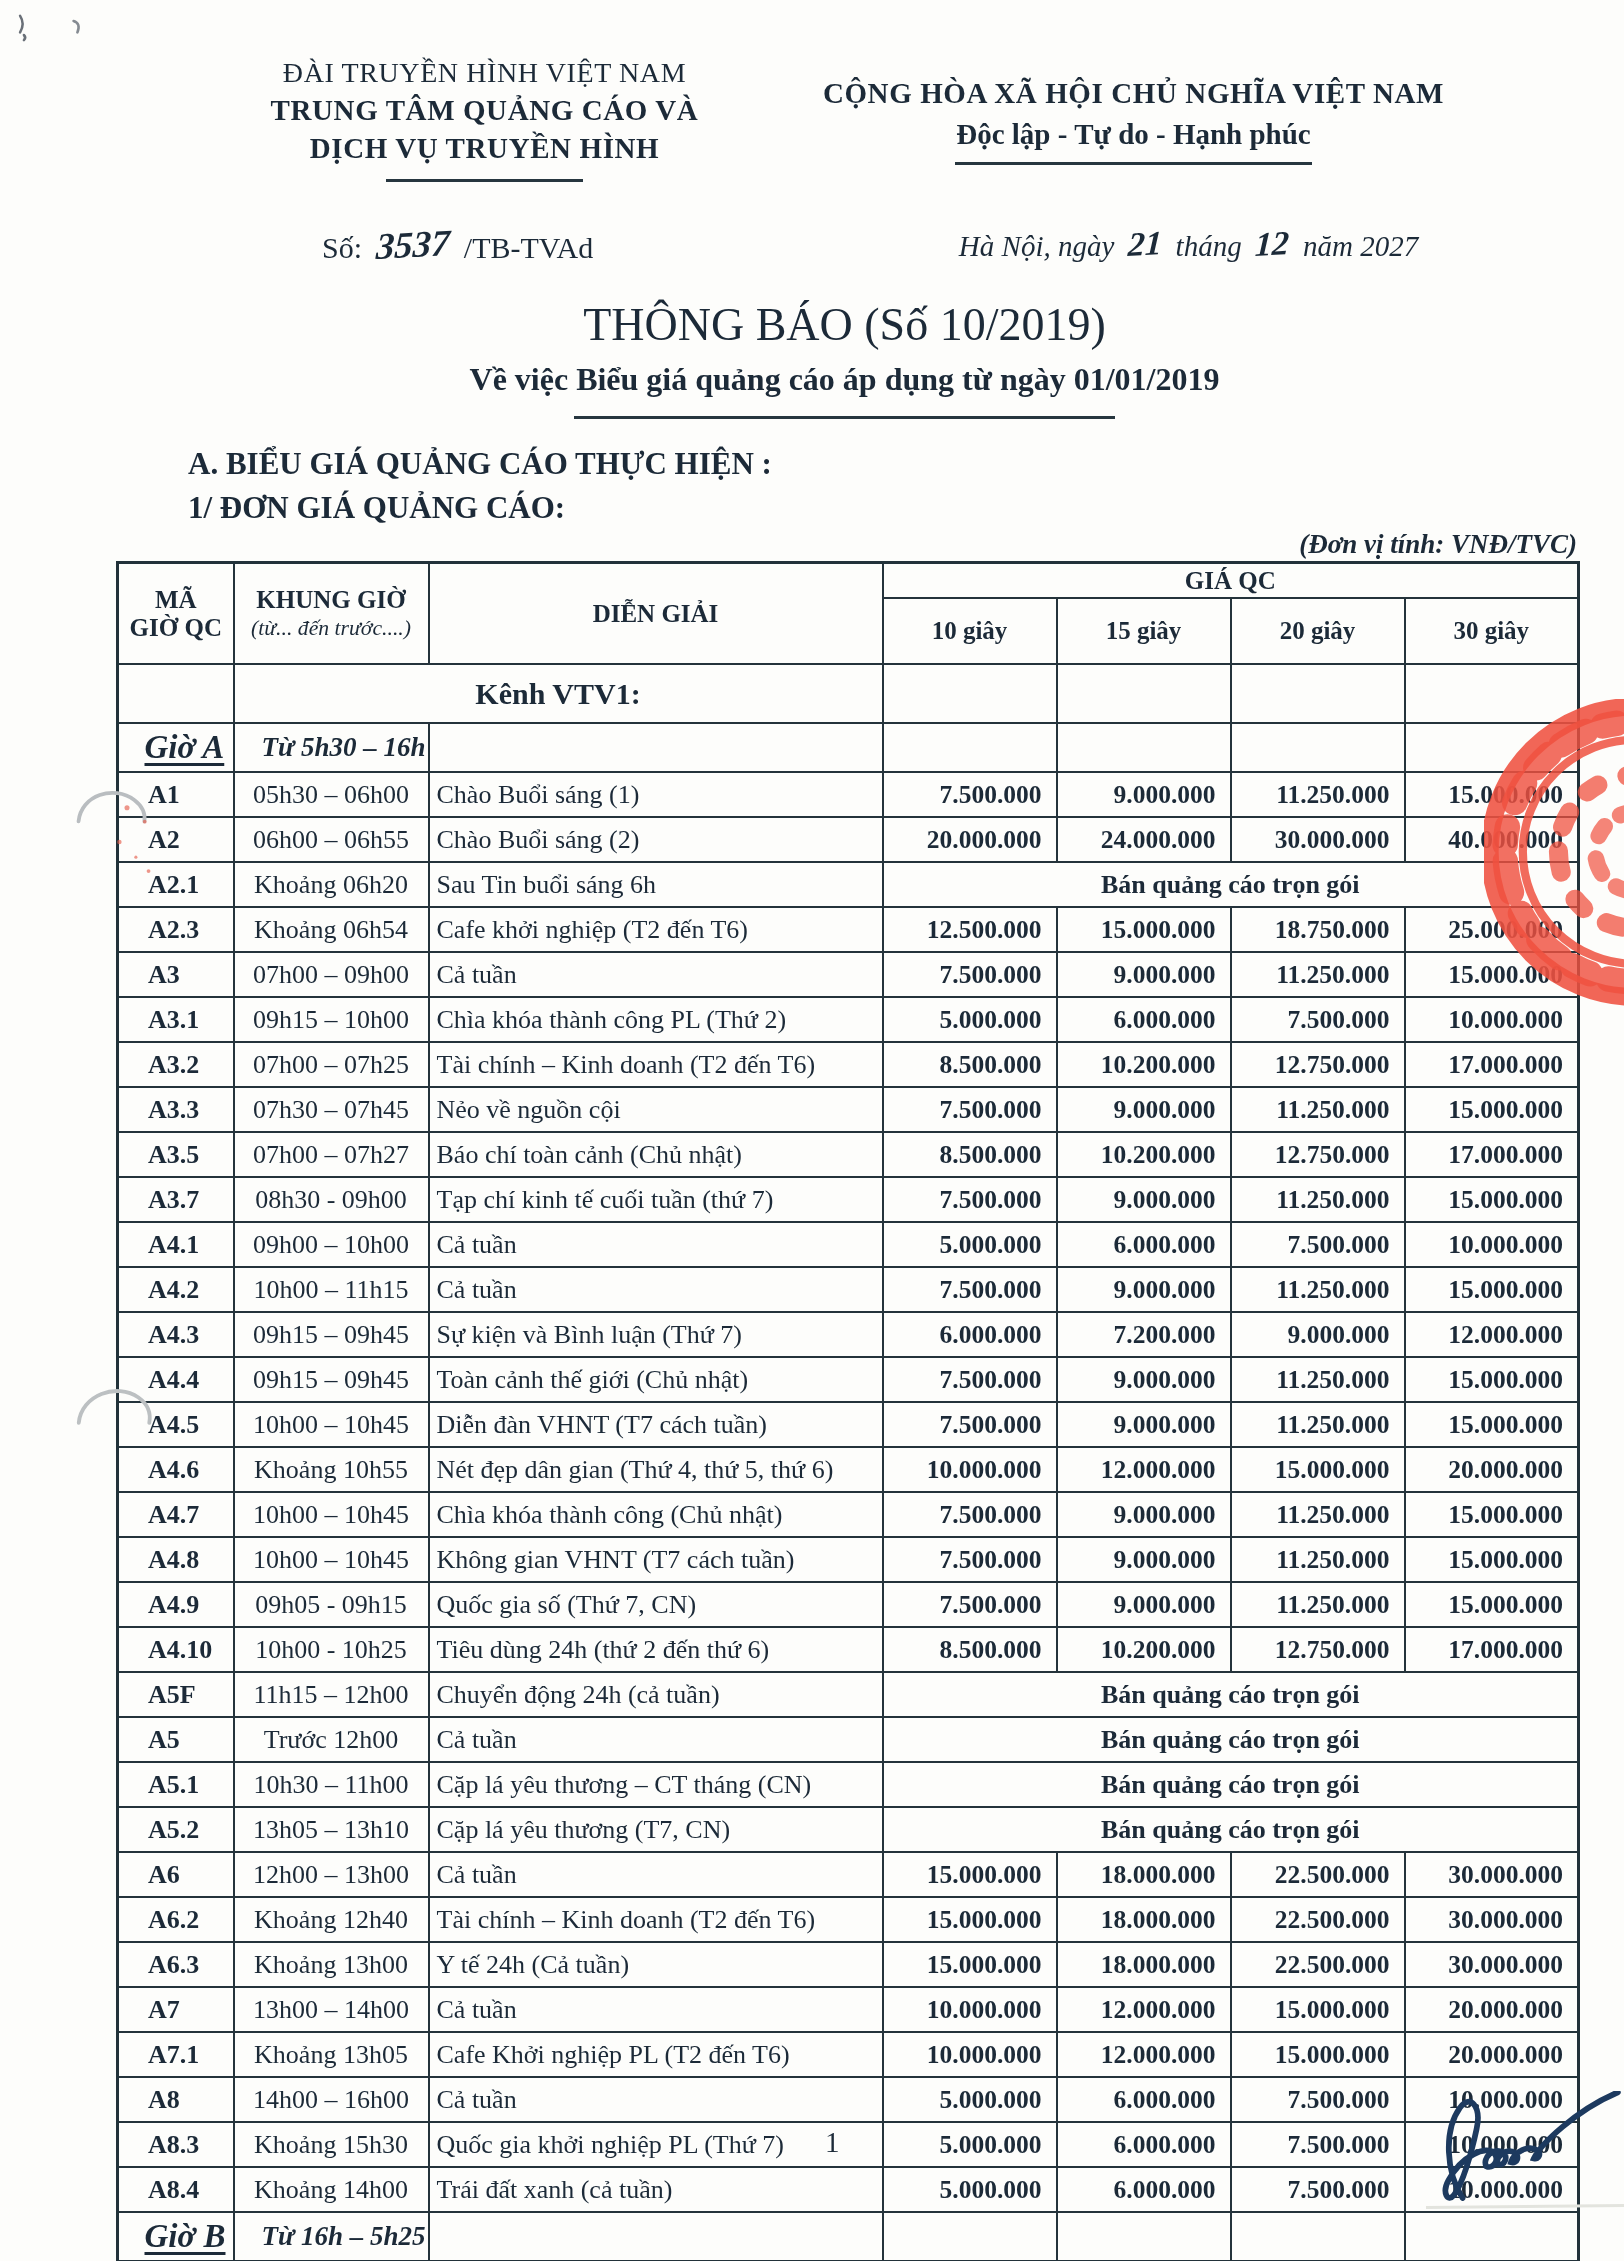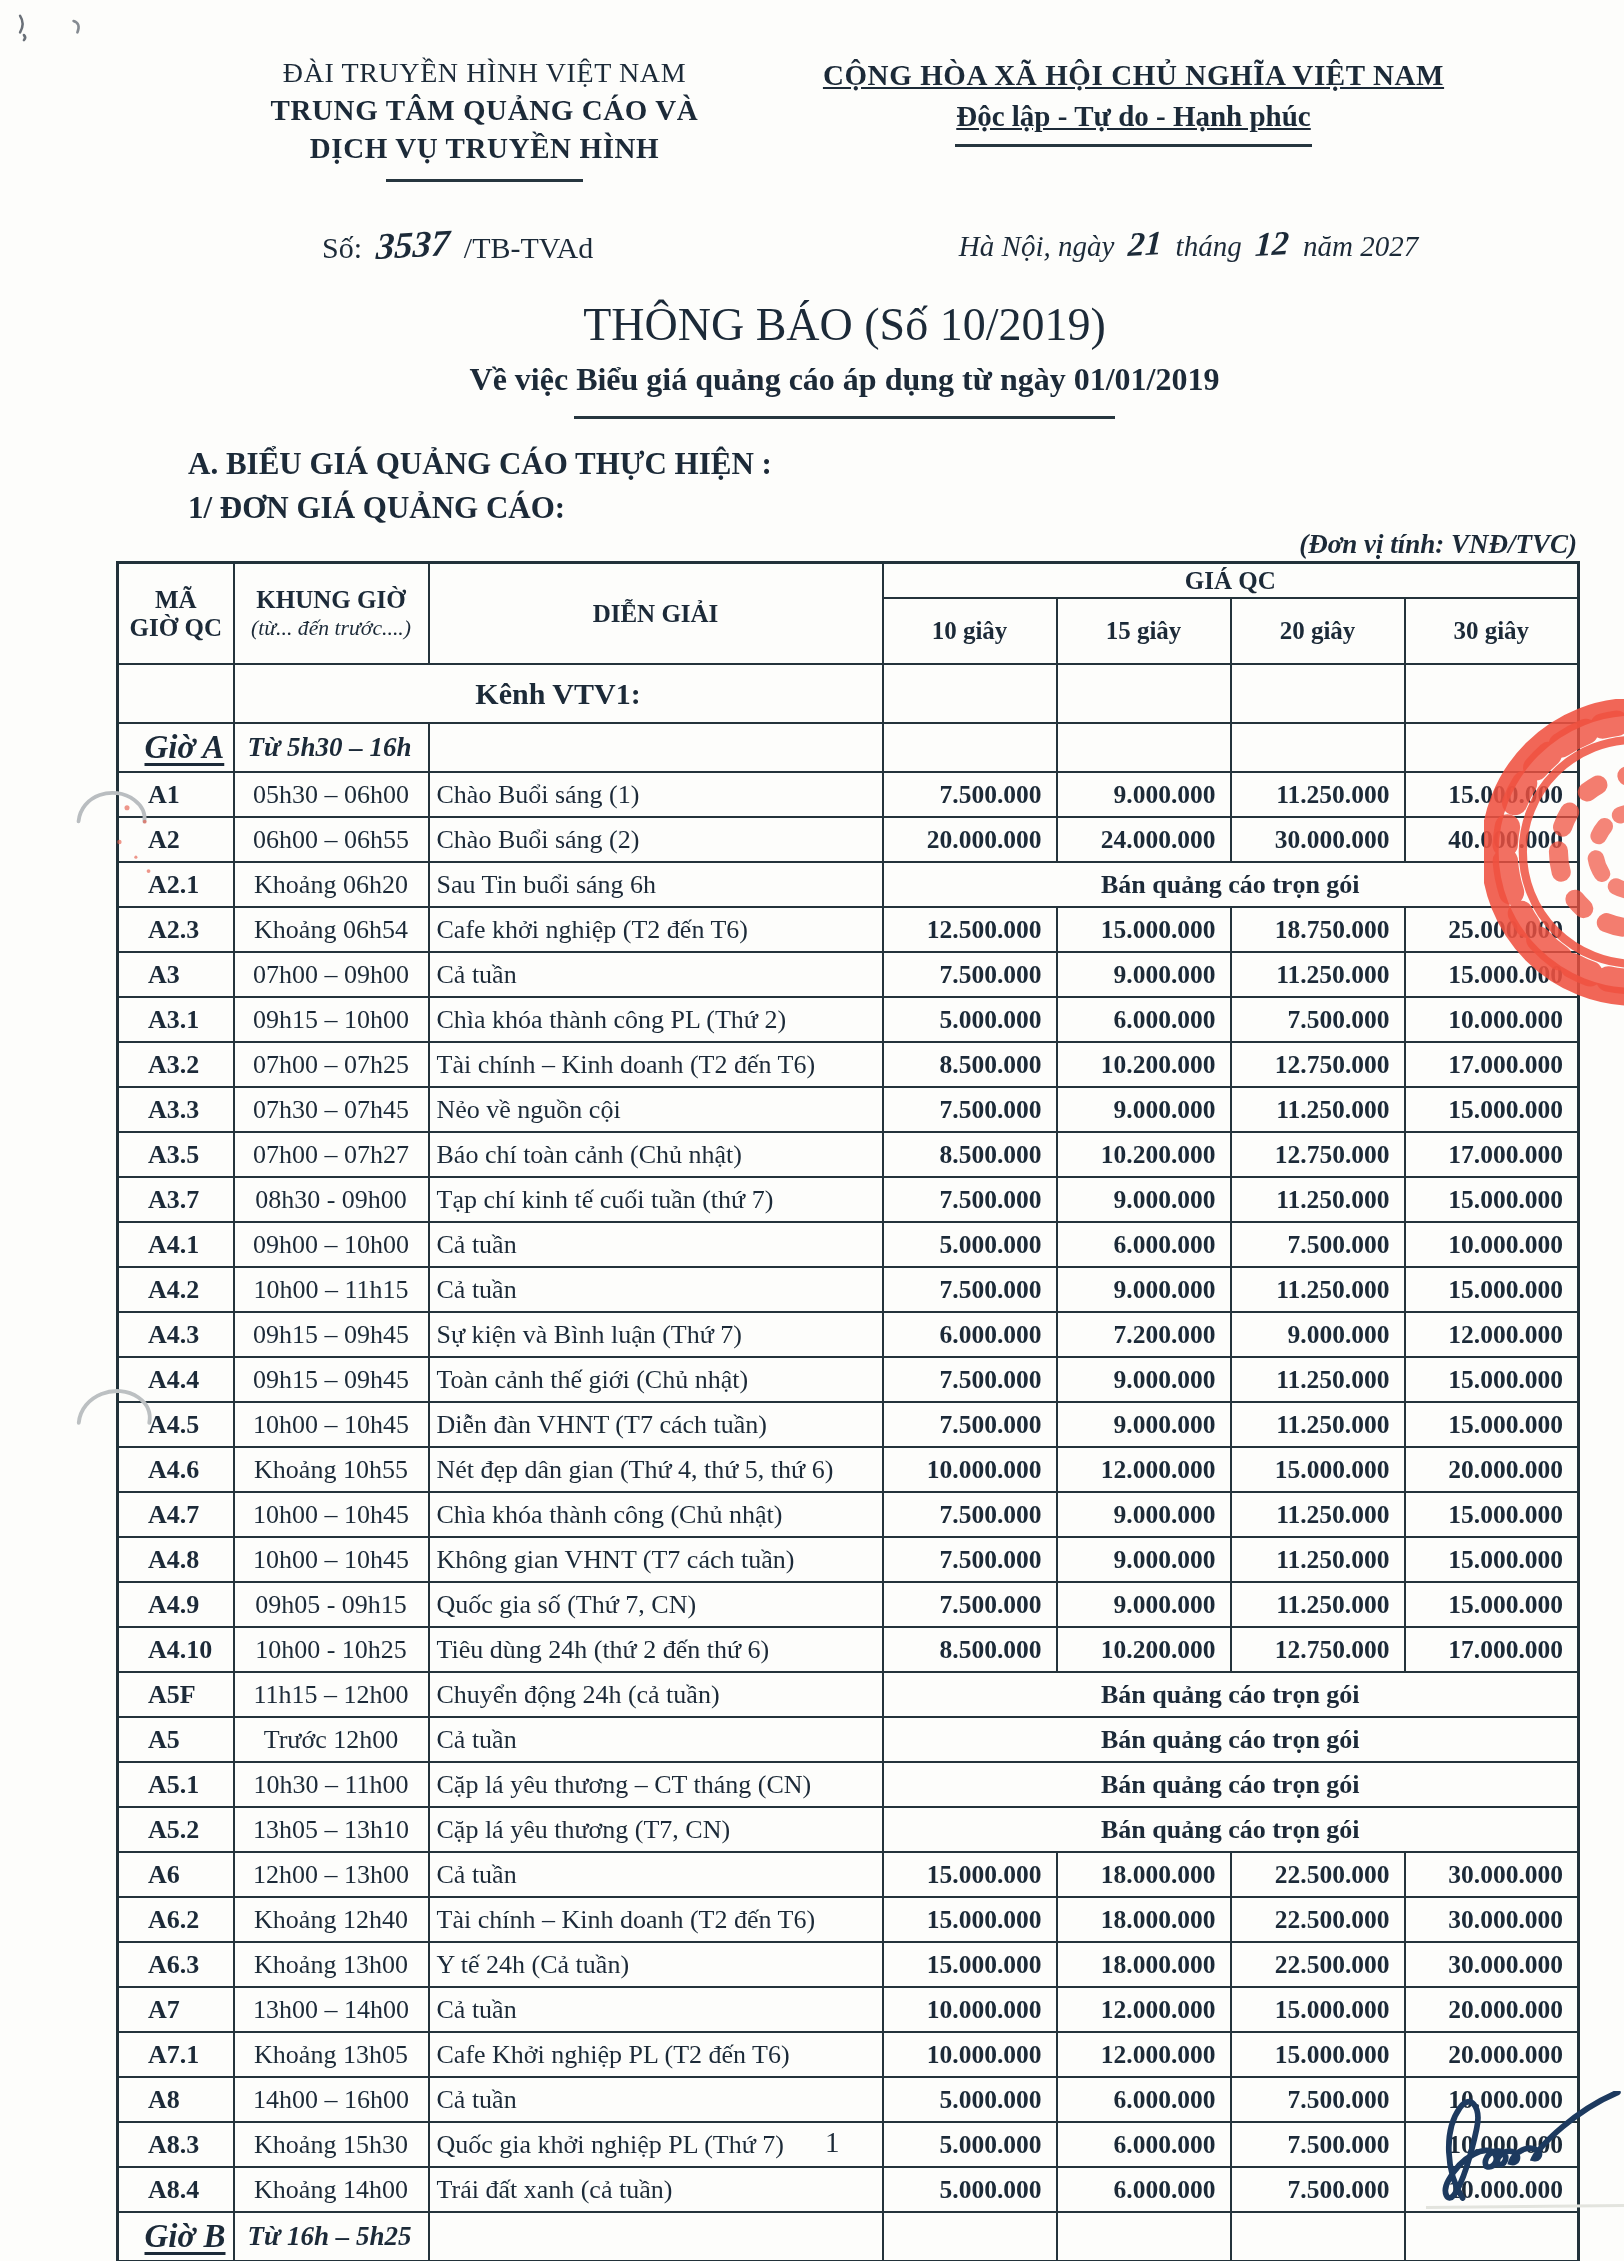--- a/index.html
+++ b/index.html
@@ -9,21 +9,21 @@
     font-family:"Liberation Serif","DejaVu Serif",serif;
   }
   .abs{position:absolute;}
 
   
   .org-block{left:204px;top:57px;width:561px;text-align:center;}
   .org-l1{font-size:28px;letter-spacing:0.6px;}
   .org-l2,.org-l3{font-size:29px;font-weight:bold;margin-top:5.1px;letter-spacing:0.6px;}
   .org-underline{width:197px;border-bottom:3.2px solid #27363f;margin:14px auto 0;}
 
-  .motto-block{left:796px;top:59px;width:675px;text-align:center;text-decoration:underline;}
+  .motto-block{left:796px;top:77px;width:675px;text-align:center;}
   .motto-l1{font-size:29px;font-weight:bold;letter-spacing:0.6px;}
   .motto-l2{font-size:29px;font-weight:bold;margin-top:7.6px;}
   .motto-underline{width:357px;border-bottom:3.2px solid #27363f;margin:11.5px auto 0;}
 
   .doc-no{left:322px;top:224px;font-size:30px;white-space:nowrap;}
   .hand{display:inline-block;font-style:italic;font-weight:bold;font-size:37px;
         transform:rotate(-3deg) skewX(-6deg);margin:0 6.4px;position:relative;top:-1.3px;}
   .date-line{left:924px;top:226px;width:529px;text-align:center;font-size:29px;
              font-style:italic;white-space:nowrap;}
   .date-line .hand{font-size:34px;}
@@ -53,21 +53,21 @@
   .th-group{height:33px;}
   .th-dur{height:64px;font-size:23.6px;}
   .th-sub{display:block;font-style:italic;font-weight:normal;font-size:21.7px;margin-top:2.5px;}
 
   .row-channel td{height:55px;}
   .channel-label{font-weight:bold;font-size:30px;text-align:center;}
 
   .row-section td{height:45px;}
   .section-code{font-weight:bold;font-size:33px;text-decoration:underline;
                 text-underline-offset:5.1px;padding-left:25.5px;font-style:italic;}
-  .section-range{font-weight:bold;font-style:italic;font-size:27px;padding-left:13px;}
+  .section-range{font-weight:bold;font-style:italic;font-size:27px;padding-left:27px;}
 
   .row-data td{height:41px;font-size:26px;}
   td.code{font-weight:bold;padding-left:29px;font-size:26px;}
   td.time{text-align:center;}
   td.desc{padding-left:7px;}
   td.price{text-align:right;padding-right:14px;font-weight:bold;font-size:25.5px;}
   td.package{text-align:center;font-weight:bold;font-size:26px;}
 
   .page-number{left:825px;top:2126px;font-size:29px;}
   .scan-line{left:1426px;top:2205px;width:199px;height:2.5px;background:#e3e4de;

